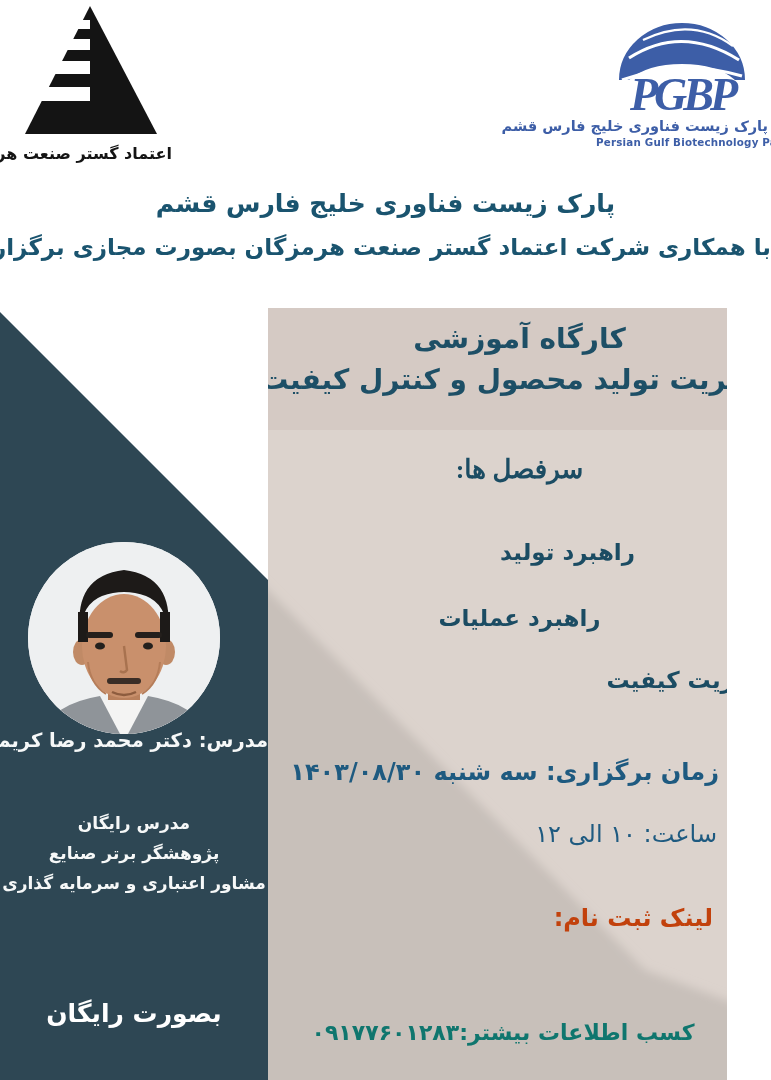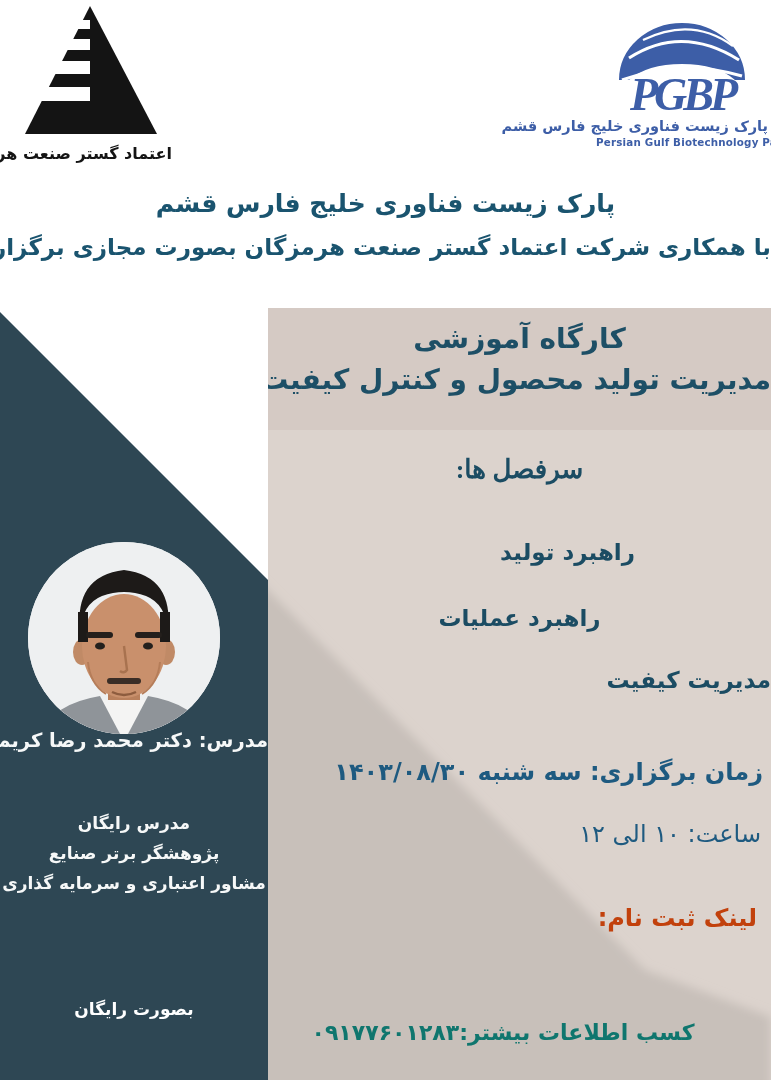--- a/index.html
+++ b/index.html
@@ -45,26 +45,26 @@
   .instructor-name{
     left:0;top:729px;width:268px;text-align:center;direction:rtl;
     color:#f6f8f8;font-size:19.5px;font-weight:bold;white-space:nowrap;
   }
   .credentials{
     left:0;top:808px;width:268px;text-align:center;direction:rtl;
     color:#f6f8f8;font-size:17px;font-weight:bold;line-height:30px;
   }
   .free-label{
     left:0;top:999px;width:268px;text-align:center;direction:rtl;
-    color:#ffffff;font-size:17px;font-weight:bold;
+    color:#ffffff;font-size:25px;font-weight:bold;
   }
 
   
   .right-col{
-    left:268px;top:308px;width:503px;height:772px;background:#dcd3cd;overflow:hidden;
+    left:268px;top:308px;width:459px;height:772px;background:#dcd3cd;overflow:hidden;
   }
   .gray-overlay{left:0;top:0;width:503px;height:772px;}
   .title-block{
     left:0;top:0;width:503px;height:122px;background:#d5cac4;
     text-align:center;direction:rtl;color:#1d4f66;
   }
   .title-block .t1,.title-block .t2{font-size:28px;font-weight:bold;line-height:41px;white-space:nowrap;}
   .title-block .t1{margin-top:10px;}
   .topics-heading{
     left:0;top:146px;width:503px;text-align:center;direction:rtl;

